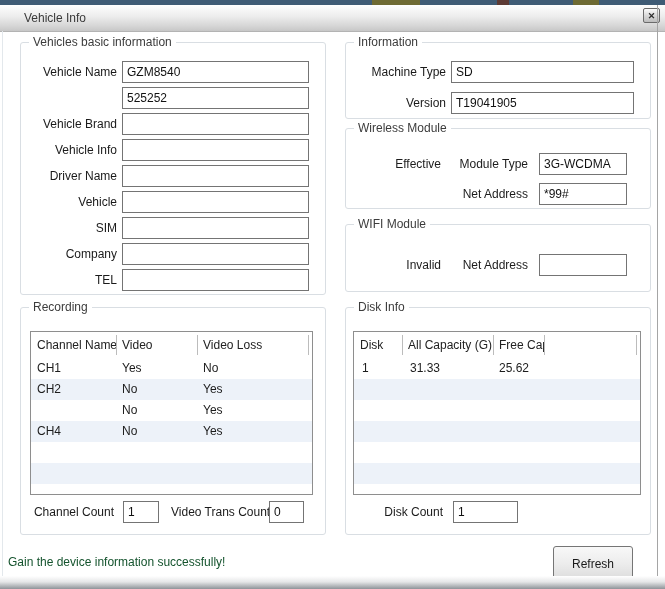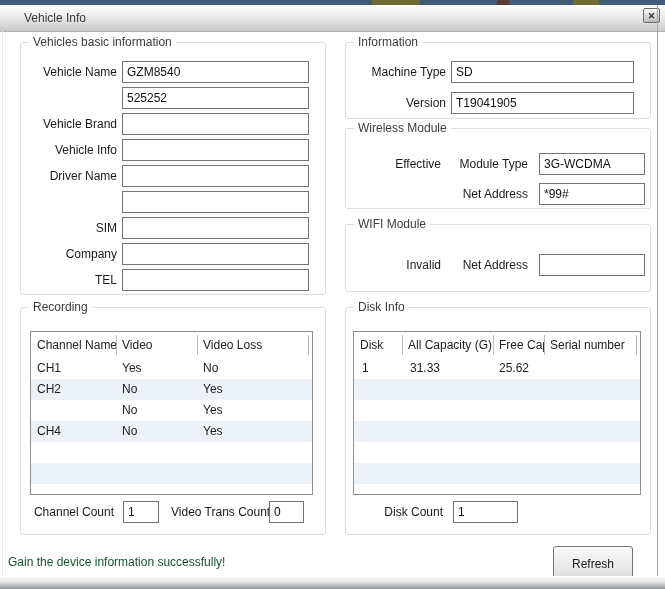--- a/index.html
+++ b/index.html
@@ -49,21 +49,21 @@
     position:absolute;top:0;box-sizing:border-box;height:22px;
     border:1px solid #747474;background:#fff;padding:0 4px;
     font:12px "Liberation Sans","DejaVu Sans",sans-serif;color:#111;outline:none;
   }
   .gb-basic .lbl{left:0;width:96px;}
   .gb-basic .inp{left:101px;width:187px;}
   .gb-info .lbl{left:0;width:100px;}
   .gb-info .inp{left:105px;width:183px;}
   .status-lbl{position:absolute;left:0;width:95px;text-align:right;line-height:22px;}
   .mod-lbl{position:absolute;left:105px;width:77px;text-align:right;line-height:22px;}
-  .mod-inp{left:193px;width:106px;}
+  .mod-inp{left:193px;width:88px;}
   
   .tbl{position:absolute;border:1px solid #8e8e8e;background:#fff;box-sizing:content-box;overflow:hidden;}
   .th{position:absolute;top:0;height:26px;line-height:26px;box-sizing:border-box;padding-left:6px;color:#222;white-space:nowrap;overflow:hidden;}
   .thdiv{position:absolute;top:3px;height:20px;width:1px;background:#bcbcbc;}
   .tr{position:absolute;left:0;right:0;height:21px;line-height:21px;}
   .tr.alt{background:#edf2f9;}
   .td{position:absolute;top:0;height:21px;box-sizing:border-box;padding-left:6px;white-space:nowrap;overflow:hidden;}
   
   .status-text{position:absolute;left:8px;top:554px;line-height:16px;color:#14532d;}
   .refresh-btn{
@@ -104,20 +104,21 @@
   </div>
   <div class="row" style="top:96px">
     <span class="lbl">Vehicle Info</span>
     <input class="inp" value="" style="">
   </div>
   <div class="row" style="top:122px">
     <span class="lbl">Driver Name</span>
     <input class="inp" value="" style="">
   </div>
   <div class="row" style="top:148px">
+    <span class="lbl">Vehicle</span>
     <input class="inp" value="" style="">
   </div>
   <div class="row" style="top:174px">
     <span class="lbl">SIM</span>
     <input class="inp" value="" style="">
   </div>
   <div class="row" style="top:200px">
     <span class="lbl">Company</span>
     <input class="inp" value="" style="">
   </div>
@@ -200,21 +201,20 @@
     <input class="inp" style="left: 248px; width: 35px;" value="0">
   </div>
 </div>
 
 <div class="groupbox gb-disk">
   <span class="gb-title">Disk Info</span>
   <div class="tbl" style="left:7px;top:23px;width:286px;height:162px;">
     <div class="th" style="left:0;width:48px;">Disk</div>
     <div class="th" style="left:48px;width:91px;">All Capacity (G)</div>
     <div class="th" style="left:139px;width:51px;">Free Cap</div>
-    <div class="th" style="left:190px;width:92px;">Serial number</div>
     <div class="thdiv" style="left:48px;"></div>
     <div class="thdiv" style="left:139px;"></div>
     <div class="thdiv" style="left:190px;"></div>
     <div class="thdiv" style="left:282px;"></div>
     <div class="tr" style="top:26px;">
       <div class="td" style="left:0;width:48px;padding-left:8px;">1</div>
       <div class="td" style="left:48px;width:91px;padding-left:8px;">31.33</div>
       <div class="td" style="left:139px;width:51px;">25.62</div>
       <div class="td" style="left:190px;width:96px;"></div>
     </div>

